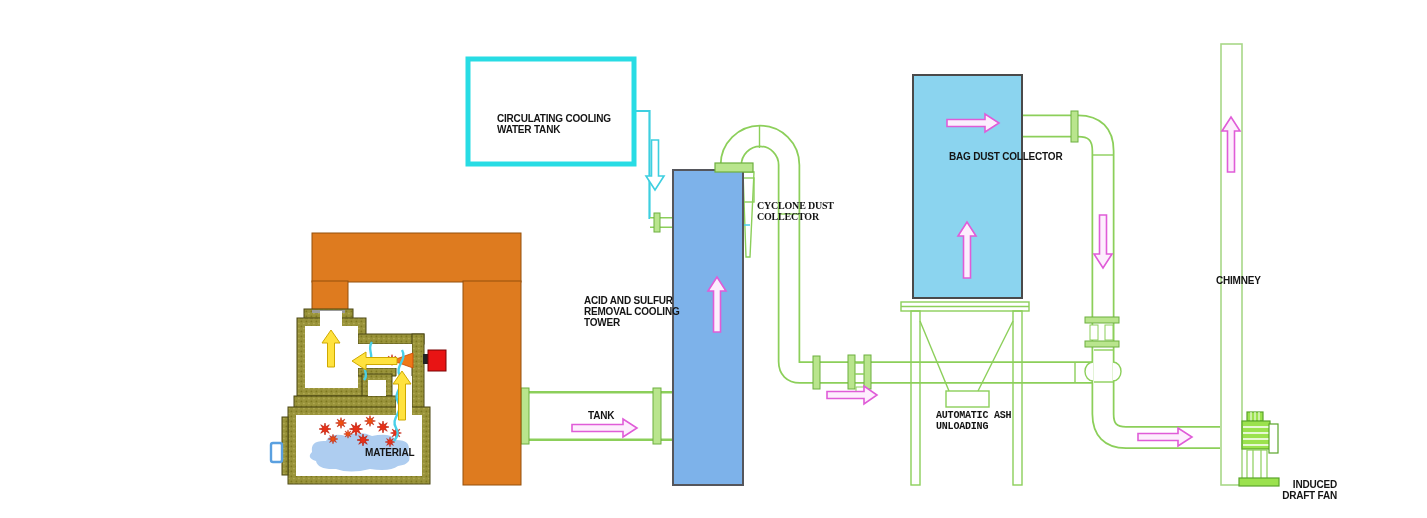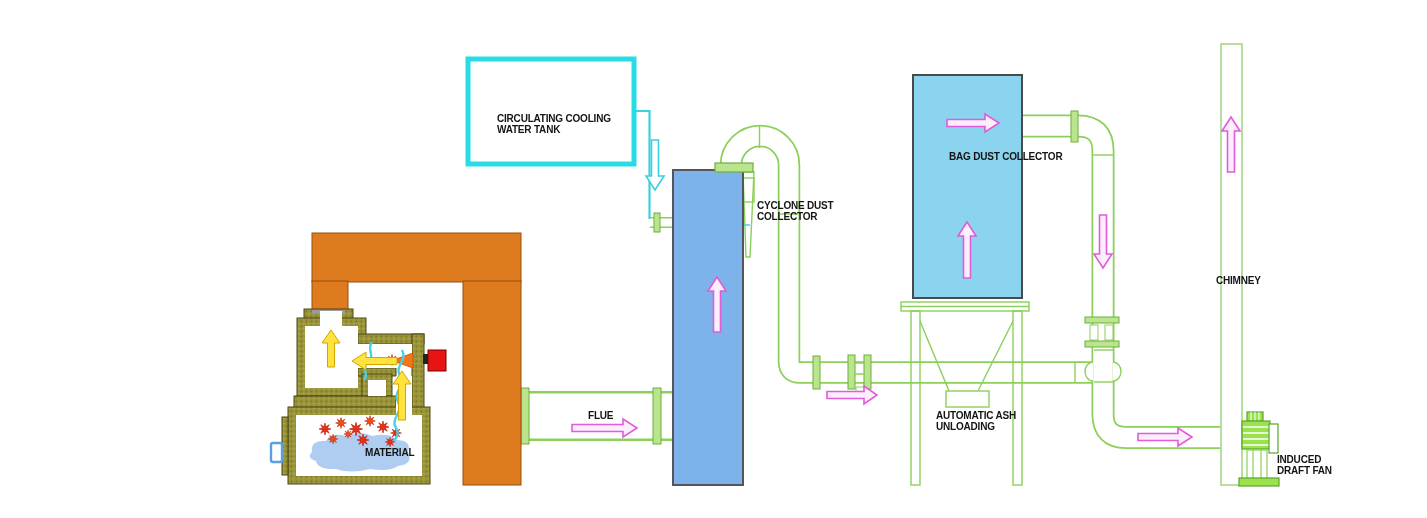--- a/index.html
+++ b/index.html
@@ -198,28 +198,29 @@
     <path d="M947,119.5 H985 V114 L999,123 L985,132 V126.5 H947 Z"></path>
     <path d="M963.5,278 V236 H958 L967,222 L976,236 H970.5 V278 Z"></path>
     <path d="M1099.5,215 V254 H1094 L1103,268 L1112,254 H1106.5 V215 Z"></path>
     <path d="M1138,433.5 H1178 V428 L1192,437 L1178,446 V440.5 H1138 Z"></path>
     <path d="M1227.5,172 V131 H1222 L1231,117 L1240,131 H1234.5 V172 Z"></path>
   </g>
 </svg>
 
 <div class="lbl" style="left:497px;top:113px;width:120px;">CIRCULATING COOLING WATER TANK</div>
 
-
-<div class="lbl" style="left:757px;top:200px;width:78px;">CYCLONE DUST COLLECTOR</div>
+<div class="lbl" style="left:584px;top:295px;width:96px;">ACID AND SULFUR REMOVAL COOLING TOWER</div>
+
+<div class="lbl" style="left:757px;top:200px;width:78px;font-family:Liberation Serif, serif;">CYCLONE DUST COLLECTOR</div>
 
 <div class="lbl nowrap" style="left:920px;top:151px;margin-left:29px;">BAG DUST COLLECTOR</div>
 
-<div class="lbl" style="left:936px;top:410px;width:86px;">AUTOMATIC ASH UNLOADING</div>
+<div class="lbl" style="left:936px;top:410px;width:86px;font-family:Liberation Mono, monospace;">AUTOMATIC ASH UNLOADING</div>
 
 <div class="lbl nowrap" style="left:1216px;top:239px;margin-top:36px;">CHIMNEY</div>
 
-<div class="lbl" style="left:1277px;top:454px;width:60px;">INDUCED DRAFT FAN</div>
-
-<div class="lbl nowrap" style="left:588px;top:410px;">FLUE</div>
+<div class="lbl" style="left:1277px;top:479px;width:60px;text-align:right;">INDUCED DRAFT FAN</div>
+
+<div class="lbl nowrap" style="left:588px;top:410px;">TANK</div>
 
 <div class="lbl nowrap" style="left:329px;top:447px;margin-left:36px;">MATERIAL</div>
 
 </div>
 
 </body></html>

